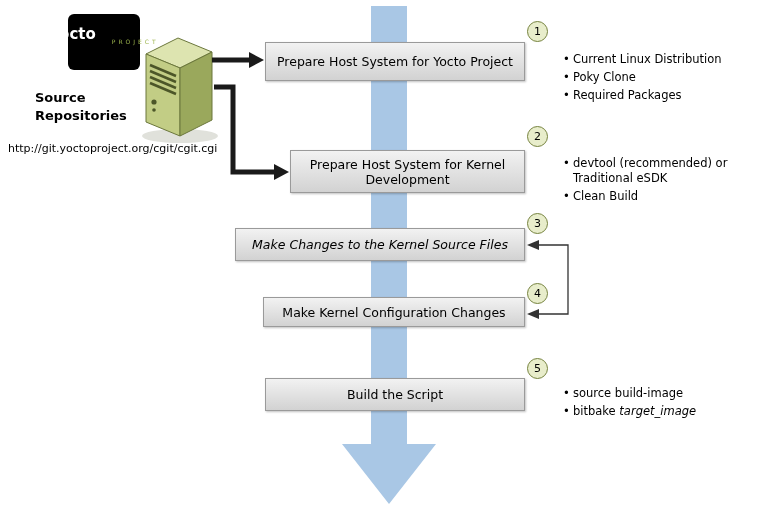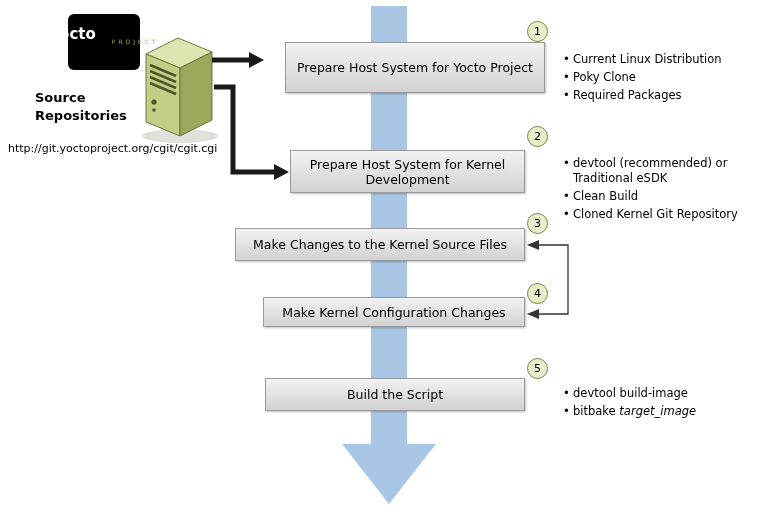--- a/index.html
+++ b/index.html
@@ -28,23 +28,23 @@
 
   
   .step-box {
     position:absolute; z-index:2; box-sizing:border-box;
     background:linear-gradient(#f2f2f2,#d2d2d2);
     border:1px solid #9a9a9a;
     box-shadow:1px 1px 2px rgba(0,0,0,0.25);
     display:flex; align-items:center; justify-content:center;
     font-size:12.5px; color:#000; text-align:center; padding:0 4px; line-height:1.2;
   }
-  .box1 { left:265px; top:42px;  width:260px; height:51px;margin-left:20px; }
+  .box1 { left:265px; top:42px;  width:260px; height:39px; }
   .box2 { left:290px; top:150px; width:235px; height:43px; }
-  .box3 { left:235px; top:228px; width:290px; height:33px; }
+  .box3 { left:235px; top:228px; width:290px; height:33px;font-style:italic; }
   .box4 { left:263px; top:297px; width:262px; height:30px; }
   .box5 { left:265px; top:378px; width:260px; height:33px; }
 
   
   .badge {
     position:absolute; z-index:3; width:21px; height:21px; box-sizing:border-box;
     border-radius:50%; background:#e8edcb; border:1px solid #76833f;
     display:flex; align-items:center; justify-content:center;
     font-size:11px; color:#000;
   }
@@ -128,24 +128,23 @@
 
   <ul class="bullets ul1">
     <li>Current Linux Distribution</li>
     <li>Poky Clone</li>
     <li>Required Packages</li>
   </ul>
 
   <ul class="bullets ul2">
     <li>devtool (recommended) or Traditional eSDK</li>
     <li>Clean Build</li>
-    <li>Cloned Kernel Git Repository</li>
   </ul>
 
 
   <ul class="bullets ul5">
-    <li>devtool build-image</li>
+    <li>source build-image</li>
     <li>
       <span>bitbake </span><span class="it">target_image</span>
     </li>
   </ul>
 
 </div>
 
 </body></html>

